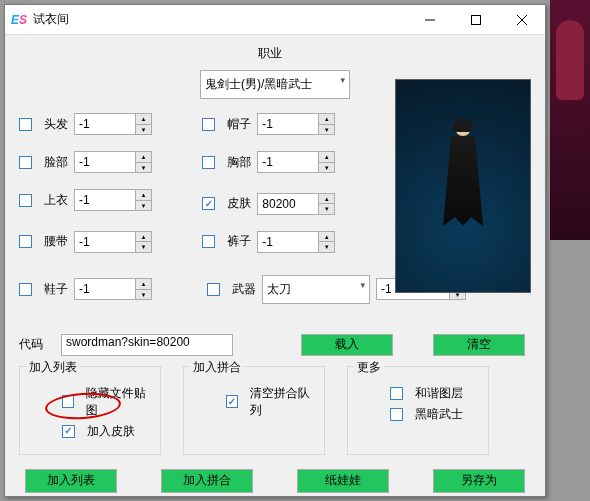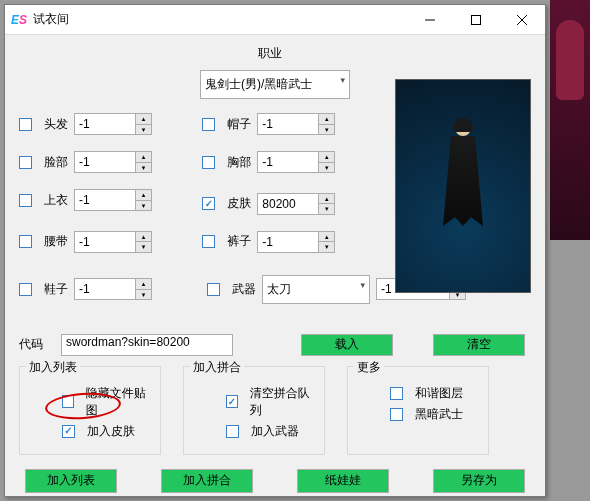--- a/index.html
+++ b/index.html
@@ -264,24 +264,20 @@
             <span class="box ck"></span>
             <span>加入皮肤</span>
           </div>
       </div>
       <div class="grp" style="width:142px">
         <span class="gt">加入拼合</span>
         <div class="chk">
             <span class="box ck"></span>
             <span>清空拼合队列</span>
           </div>
-        <div class="chk">
-            <span class="box"></span>
-            <span>加入武器</span>
-          </div>
       </div>
       <div class="grp" style="width:142px">
         <span class="gt">更多</span>
         <div class="chk">
             <span class="box"></span>
             <span>和谐图层</span>
           </div>
         <div class="chk">
             <span class="box"></span>
             <span>黑暗武士</span>

